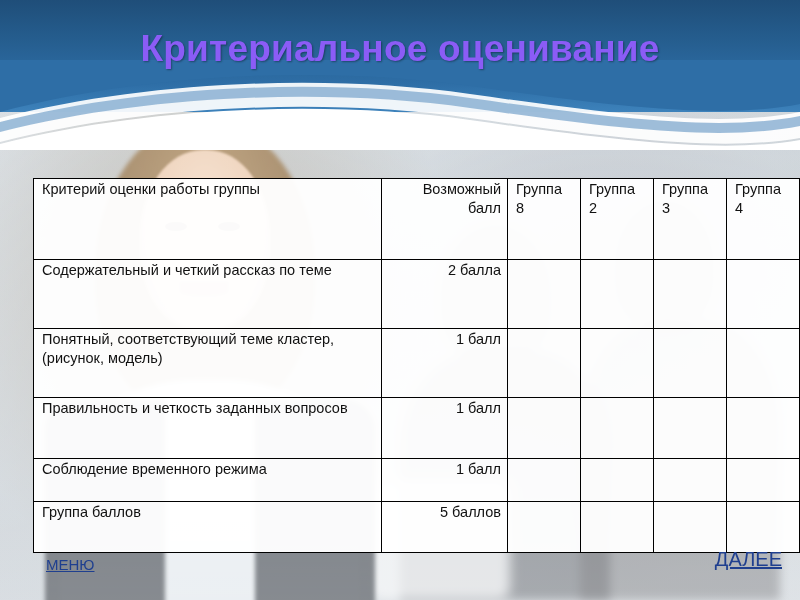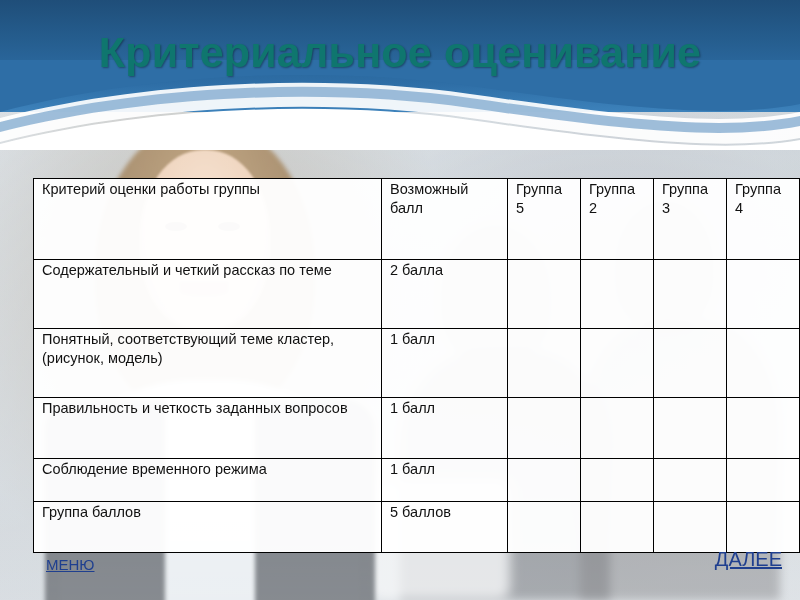--- a/index.html
+++ b/index.html
@@ -132,22 +132,22 @@
     position: absolute;
     left: 0; top: 60px;
     width: 800px;
     height: 95px;
   }
   .title {
     position: absolute;
     left: 0; top: 28px;
     width: 800px;
     text-align: center;
-    color: #0f766e;
-    font-size: 43px;
+    color: #8b5cf6;
+    font-size: 37px;
     font-weight: bold;
     letter-spacing: 0.2px;
     text-shadow: 1px 1px 2px rgba(0,0,0,0.35);
   }
 
   
   .table-wrap {
     position: absolute;
     left: 33px;
     top: 178px;
@@ -162,21 +162,21 @@
   table.grid td {
     border: 1px solid #000000;
     vertical-align: top;
     padding: 1px 6px 7px 8px;
     font-size: 14.5px;
     color: #111111;
     line-height: 1.28;
     background: rgba(255,255,255,0.80);
   }
   td.c-crit { width: 333px; }
-  td.c-score { width: 111px; }
+  td.c-score { width: 111px; text-align: right; }
   td.c-grp { width: 58px; font-size: 9px; padding: 3px 2px 3px 3px; }
   tr.r-head td { height: 72px; }
   tr.r1 td { height: 60px; }
   tr.r2 td { height: 60px; }
   tr.r3 td { height: 52px; }
   tr.r4 td { height: 34px; }
   tr.r5 td { height: 42px; }
 
   
   .menu-link {
@@ -229,21 +229,21 @@
     </svg>
     <div class="title">Критериальное оценивание</div>
   </div>
 
   <div class="table-wrap">
     <table class="grid">
       <tbody>
         <tr class="r-head">
           <td class="c-crit">Критерий оценки работы группы</td>
           <td class="c-score">Возможный балл</td>
-          <td class="c-grp">Группа 5</td>
+          <td class="c-grp">Группа 8</td>
           <td class="c-grp">Группа 2</td>
           <td class="c-grp">Группа 3</td>
           <td class="c-grp">Группа 4</td>
           <td class="c-grp">Группа 5</td>
         </tr>
         <tr class="r1">
           <td class="c-crit">Содержательный  и четкий рассказ по теме</td>
           <td class="c-score">2 балла</td>
           <td class="c-grp"></td>
           <td class="c-grp"></td>

